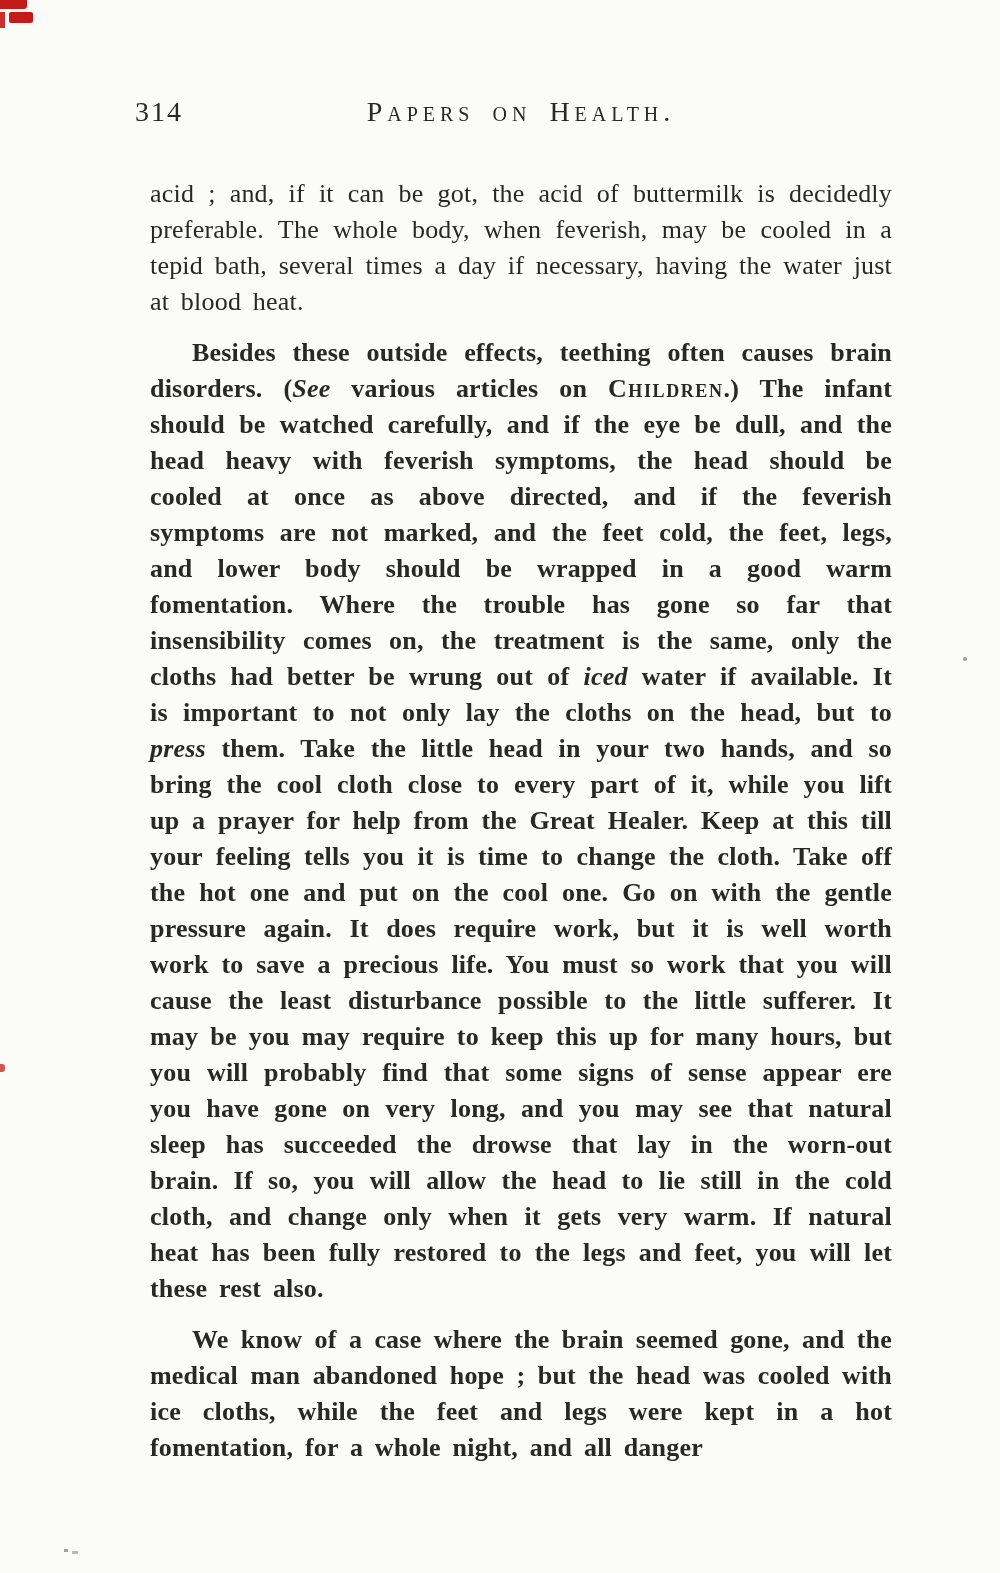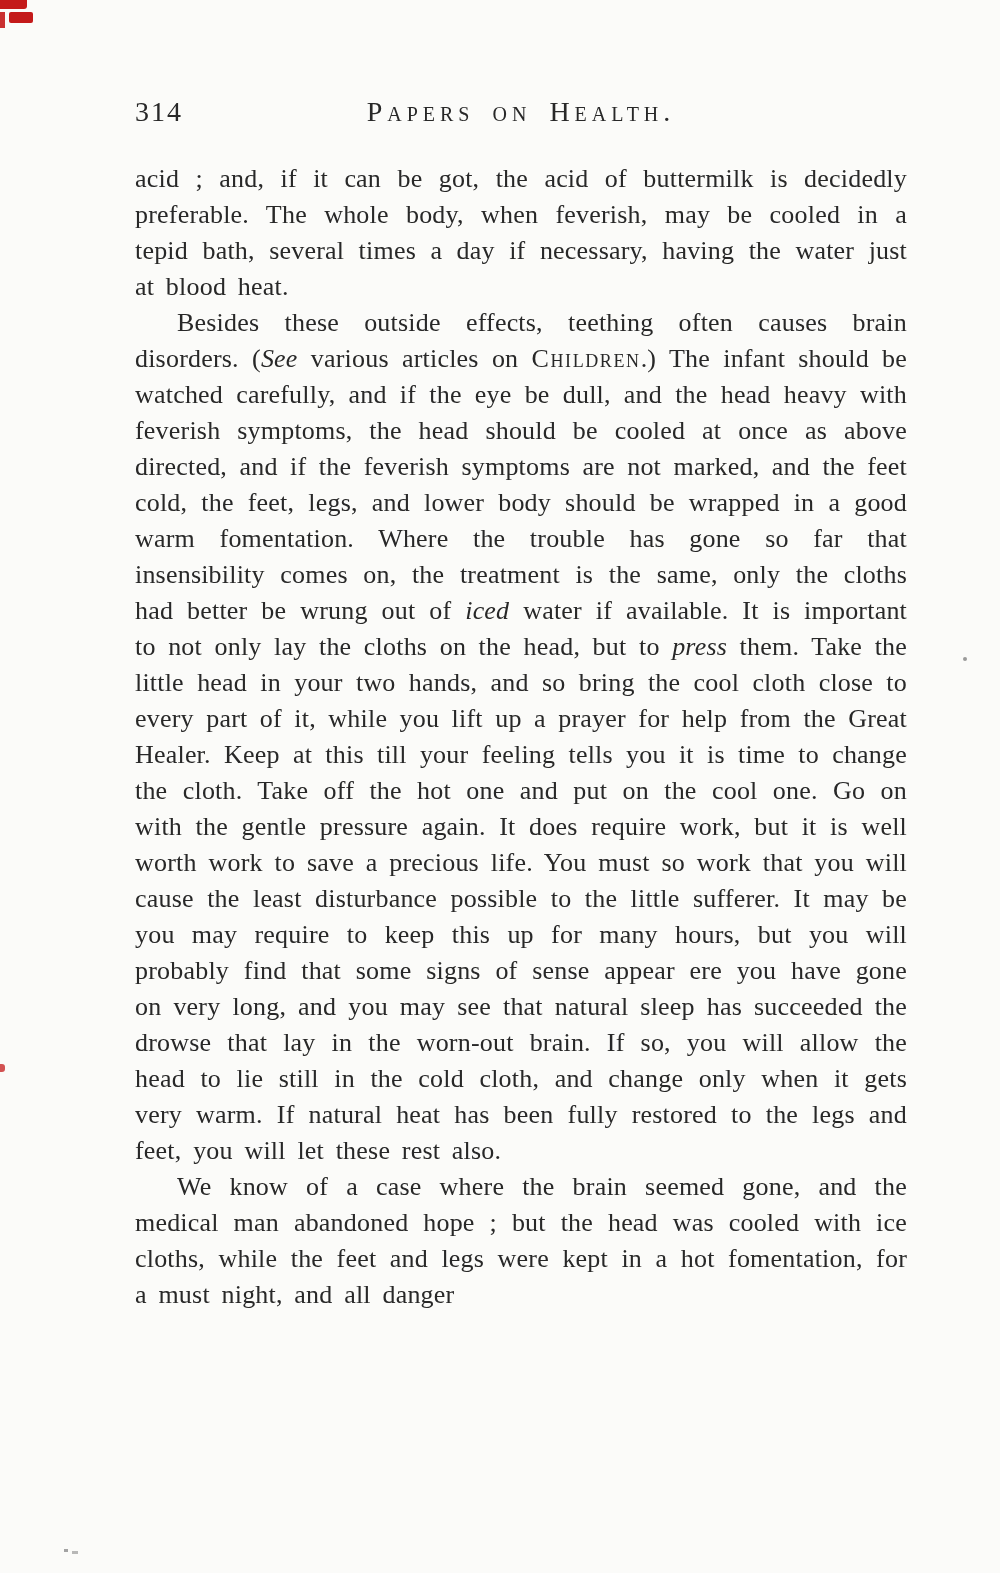--- a/index.html
+++ b/index.html
@@ -44,22 +44,22 @@
     position: absolute;
     top: 161px;
     left: 135px;
     width: 772px;
     text-align: justify;
     font-size: 26px;
     line-height: 36px;
     word-spacing: 5px;
     letter-spacing: 0.2px;
   }
-  .para { margin: 0; }
-  .para.indent { text-indent: 42px; }
+  .para { margin: 15px; }
+  .para.indent { text-indent: 42px; font-weight: bold; }
   .italic { font-style: italic; }
   .smallcaps { font-variant: small-caps; letter-spacing: 1.6px; }
 
   
   .artifact { position: absolute; }
   .red-corner-a {
     left: 0; top: 0; width: 27px; height: 9px;
     background: var(--scan-mark-red, #c41a1a);
     border-bottom-right-radius: 3px;
   }
@@ -106,16 +106,16 @@
   <div class="artifact gray-speck-2"></div>
 
   <div class="header-row">
     <span class="page-number">314</span>
     <div class="running-title">Papers on Health.</div>
   </div>
 
   <div class="body-text">
       <p class="para"><span>acid ; and, if it can be got, the acid of buttermilk is decidedly preferable.  The whole body, when feverish, may be cooled in a tepid bath, several times a day if necessary, having the water just at blood heat.</span></p>
       <p class="para indent"><span>Besides these outside effects, teething often causes brain disorders.  (</span><span class="italic">See</span><span> various articles on </span><span class="smallcaps">Children</span><span>.)  The infant should be watched carefully, and if the eye be dull, and the head heavy with feverish symptoms, the head should be cooled at once as above directed, and if the feverish symptoms are not marked, and the feet cold, the feet, legs, and lower body should be wrapped in a good warm fomentation.  Where the trouble has gone so far that insensibility comes on, the treatment is the same, only the cloths had better be wrung out of </span><span class="italic">iced</span><span> water if available.  It is important to not only lay the cloths on the head, but to </span><span class="italic">press</span><span> them.  Take the little head in your two hands, and so bring the cool cloth close to every part of it, while you lift up a prayer for help from the Great Healer.  Keep at this till your feeling tells you it is time to change the cloth.  Take off the hot one and put on the cool one.  Go on with the gentle pressure again.  It does require work, but it is well worth work to save a precious life.  You must so work that you will cause the least disturbance possible to the little sufferer.  It may be you may require to keep this up for many hours, but you will probably find that some signs of sense appear ere you have gone on very long, and you may see that natural sleep has succeeded the drowse that lay in the worn-out brain.  If so, you will allow the head to lie still in the cold cloth, and change only when it gets very warm.  If natural heat has been fully restored to the legs and feet, you will let these rest also.</span></p>
-      <p class="para indent"><span>We know of a case where the brain seemed gone, and the medical man abandoned hope ; but the head was cooled with ice cloths, while the feet and legs were kept in a hot fomentation, for a must night, and all danger</span></p>
+      <p class="para indent"><span>We know of a case where the brain seemed gone, and the medical man abandoned hope ; but the head was cooled with ice cloths, while the feet and legs were kept in a hot fomentation, for a whole night, and all danger</span></p>
     </div>
 
 </div>
 
 </body></html>

